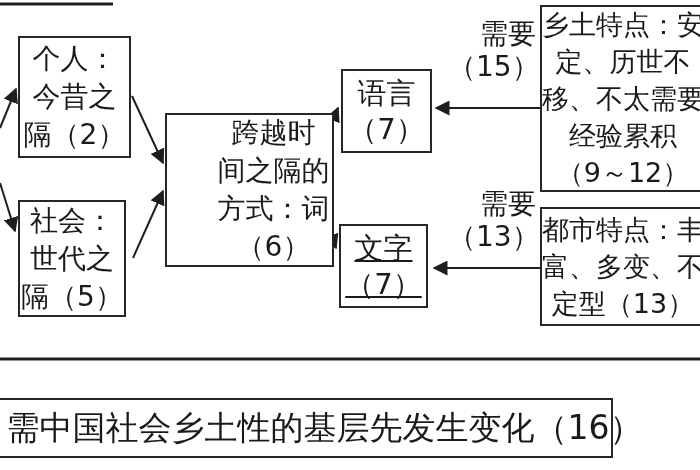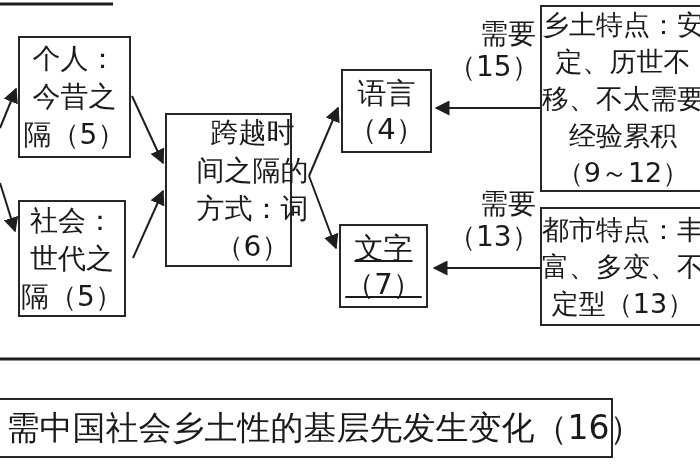--- a/index.html
+++ b/index.html
@@ -65,33 +65,33 @@
 
   <line x1="309" y1="176" x2="338" y2="108" stroke-width="2" marker-end="url(#ah)"></line>
   <line x1="309" y1="176" x2="336" y2="248" stroke-width="2" marker-end="url(#ah)"></line>
 
   <line x1="540" y1="108" x2="436" y2="108" stroke-width="2" marker-end="url(#ah)"></line>
   <line x1="540" y1="268" x2="434" y2="268" stroke-width="2" marker-end="url(#ah)"></line>
 </svg>
 
 <div class="box txt-md" style="left:18px; top:36px; width:113px; height:122px;">个人：
 今昔之
-隔（5）</div>
+隔（2）</div>
 
 <div class="box txt-md" style="left:18px; top:200px; width:108px; height:117px;">社会：
 世代之
 隔（5）</div>
 
-<div class="box txt-md" style="left:165px; top:113px; width:127px; height:154px;padding-left:48px;">跨越时
+<div class="box txt-md" style="left:165px; top:113px; width:169px; height:154px;padding-left:48px;">跨越时
 间之隔的
 方式：词
 （6）</div>
 
 <div class="box txt-node" style="left:341px; top:69px; width:91px; height:84px;">语言
-（4）</div>
+（7）</div>
 
 <div class="box txt-node" style="left:339px; top:224px; width:89px; height:84px;text-decoration:underline;">文字
 （7）</div>
 
 <div class="box txt-right" style="left:540px; top:5px; width:166px; height:187px;">乡土特点：安
 定、历世不
 移、不太需要
 经验累积
 （9～12）</div>
 

